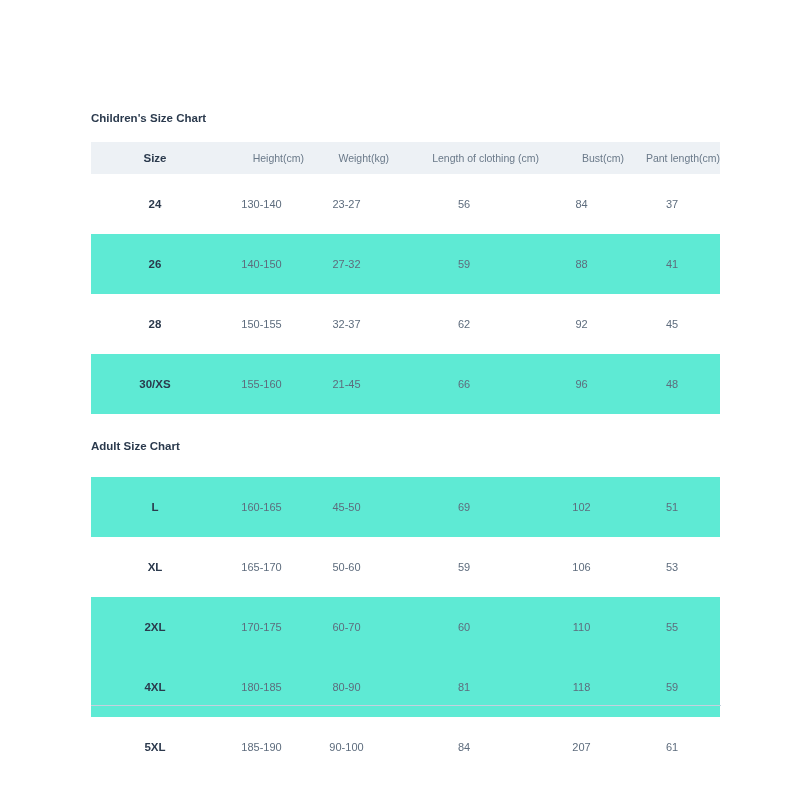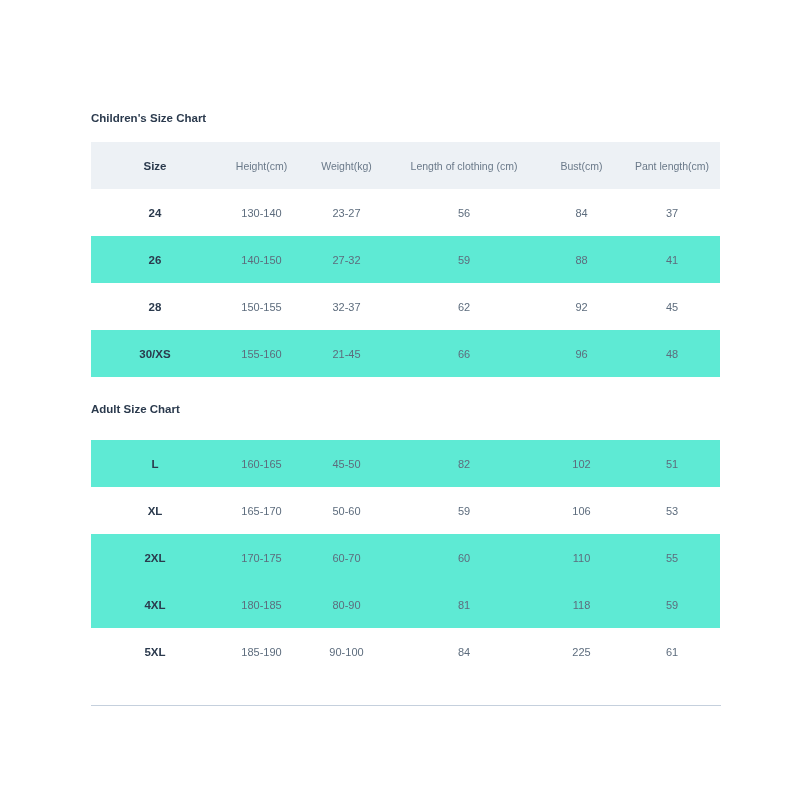--- a/index.html
+++ b/index.html
@@ -66,39 +66,39 @@
     font-weight: bold;
     color: #2b3a4d;
     line-height: 1.35;
     padding-left: 10px;
     padding-right: 6px;
     text-align: left;
   }
 
   
   tr.head-row td {
-    height: 47px;
+    height: 32px;
     background: #edf1f5;
   }
   .head-size {
     font-size: 11.5px;
     font-weight: bold;
     color: #2b3a4d;
     text-align: center;
   }
   .head-cell {
     font-size: 10.5px;
     font-weight: normal;
     color: #6a7989;
-    text-align: center;
+    text-align: right;
     white-space: nowrap;
   }
 
   
-  tr.data-row td { height: 47px; }
+  tr.data-row td { height: 60px; }
   tr.shade td { background: #5eead4; }
   tr.plain td { background: #ffffff; }
 
   .cell-size {
     font-size: 11.5px;
     font-weight: bold;
     color: #2b3a4d;
     text-align: center;
   }
   .cell-val {
@@ -207,21 +207,21 @@
           <td></td>
           <td></td>
           <td></td>
           <td></td>
         </tr>
 
         <tr class="data-row shade">
           <td class="cell-size div-col">L</td>
           <td class="cell-val">160-165</td>
           <td class="cell-val">45-50</td>
-          <td class="cell-val">82</td>
+          <td class="cell-val">69</td>
           <td class="cell-val">102</td>
           <td class="cell-val">51</td>
         </tr>
         <tr class="data-row plain">
           <td class="cell-size div-col">XL</td>
           <td class="cell-val">165-170</td>
           <td class="cell-val">50-60</td>
           <td class="cell-val">59</td>
           <td class="cell-val">106</td>
           <td class="cell-val">53</td>
@@ -240,21 +240,21 @@
           <td class="cell-val">80-90</td>
           <td class="cell-val">81</td>
           <td class="cell-val">118</td>
           <td class="cell-val">59</td>
         </tr>
         <tr class="data-row plain">
           <td class="cell-size div-col">5XL</td>
           <td class="cell-val">185-190</td>
           <td class="cell-val">90-100</td>
           <td class="cell-val">84</td>
-          <td class="cell-val">225</td>
+          <td class="cell-val">207</td>
           <td class="cell-val">61</td>
         </tr>
 
       </tbody>
     </table>
   </div>
 
   <div id="bottom-rule"></div>
 
 </div>

